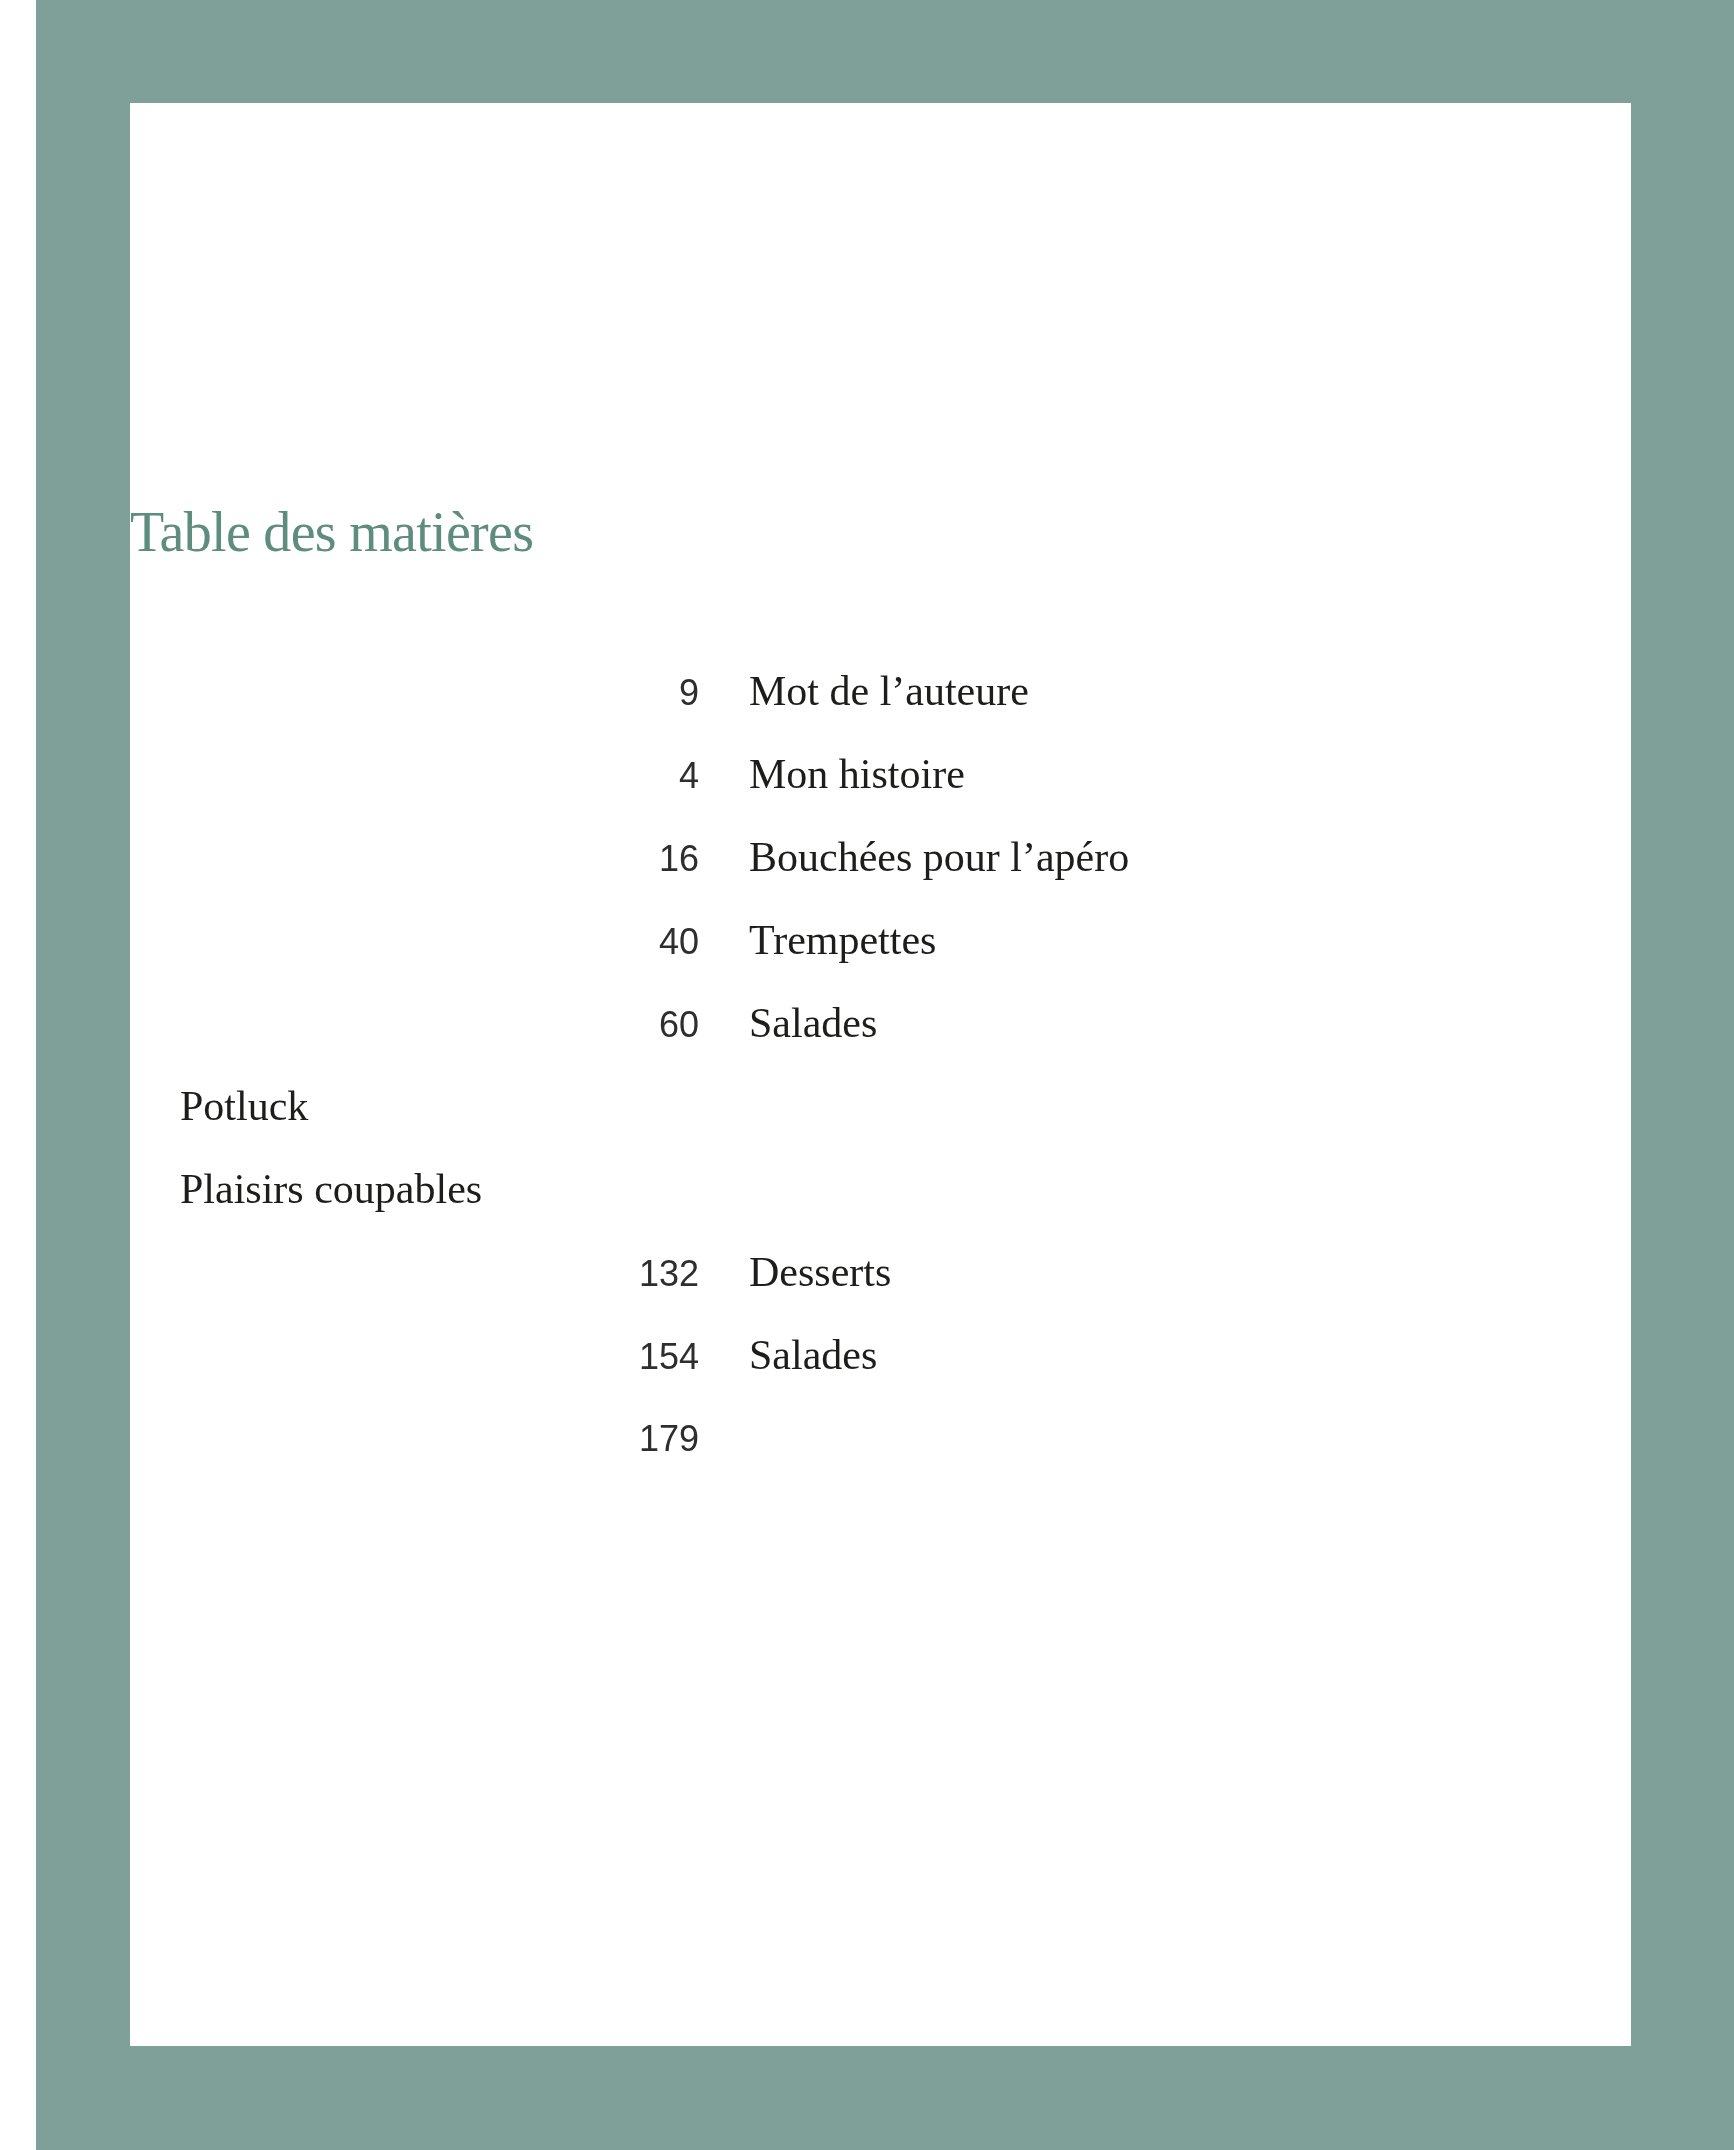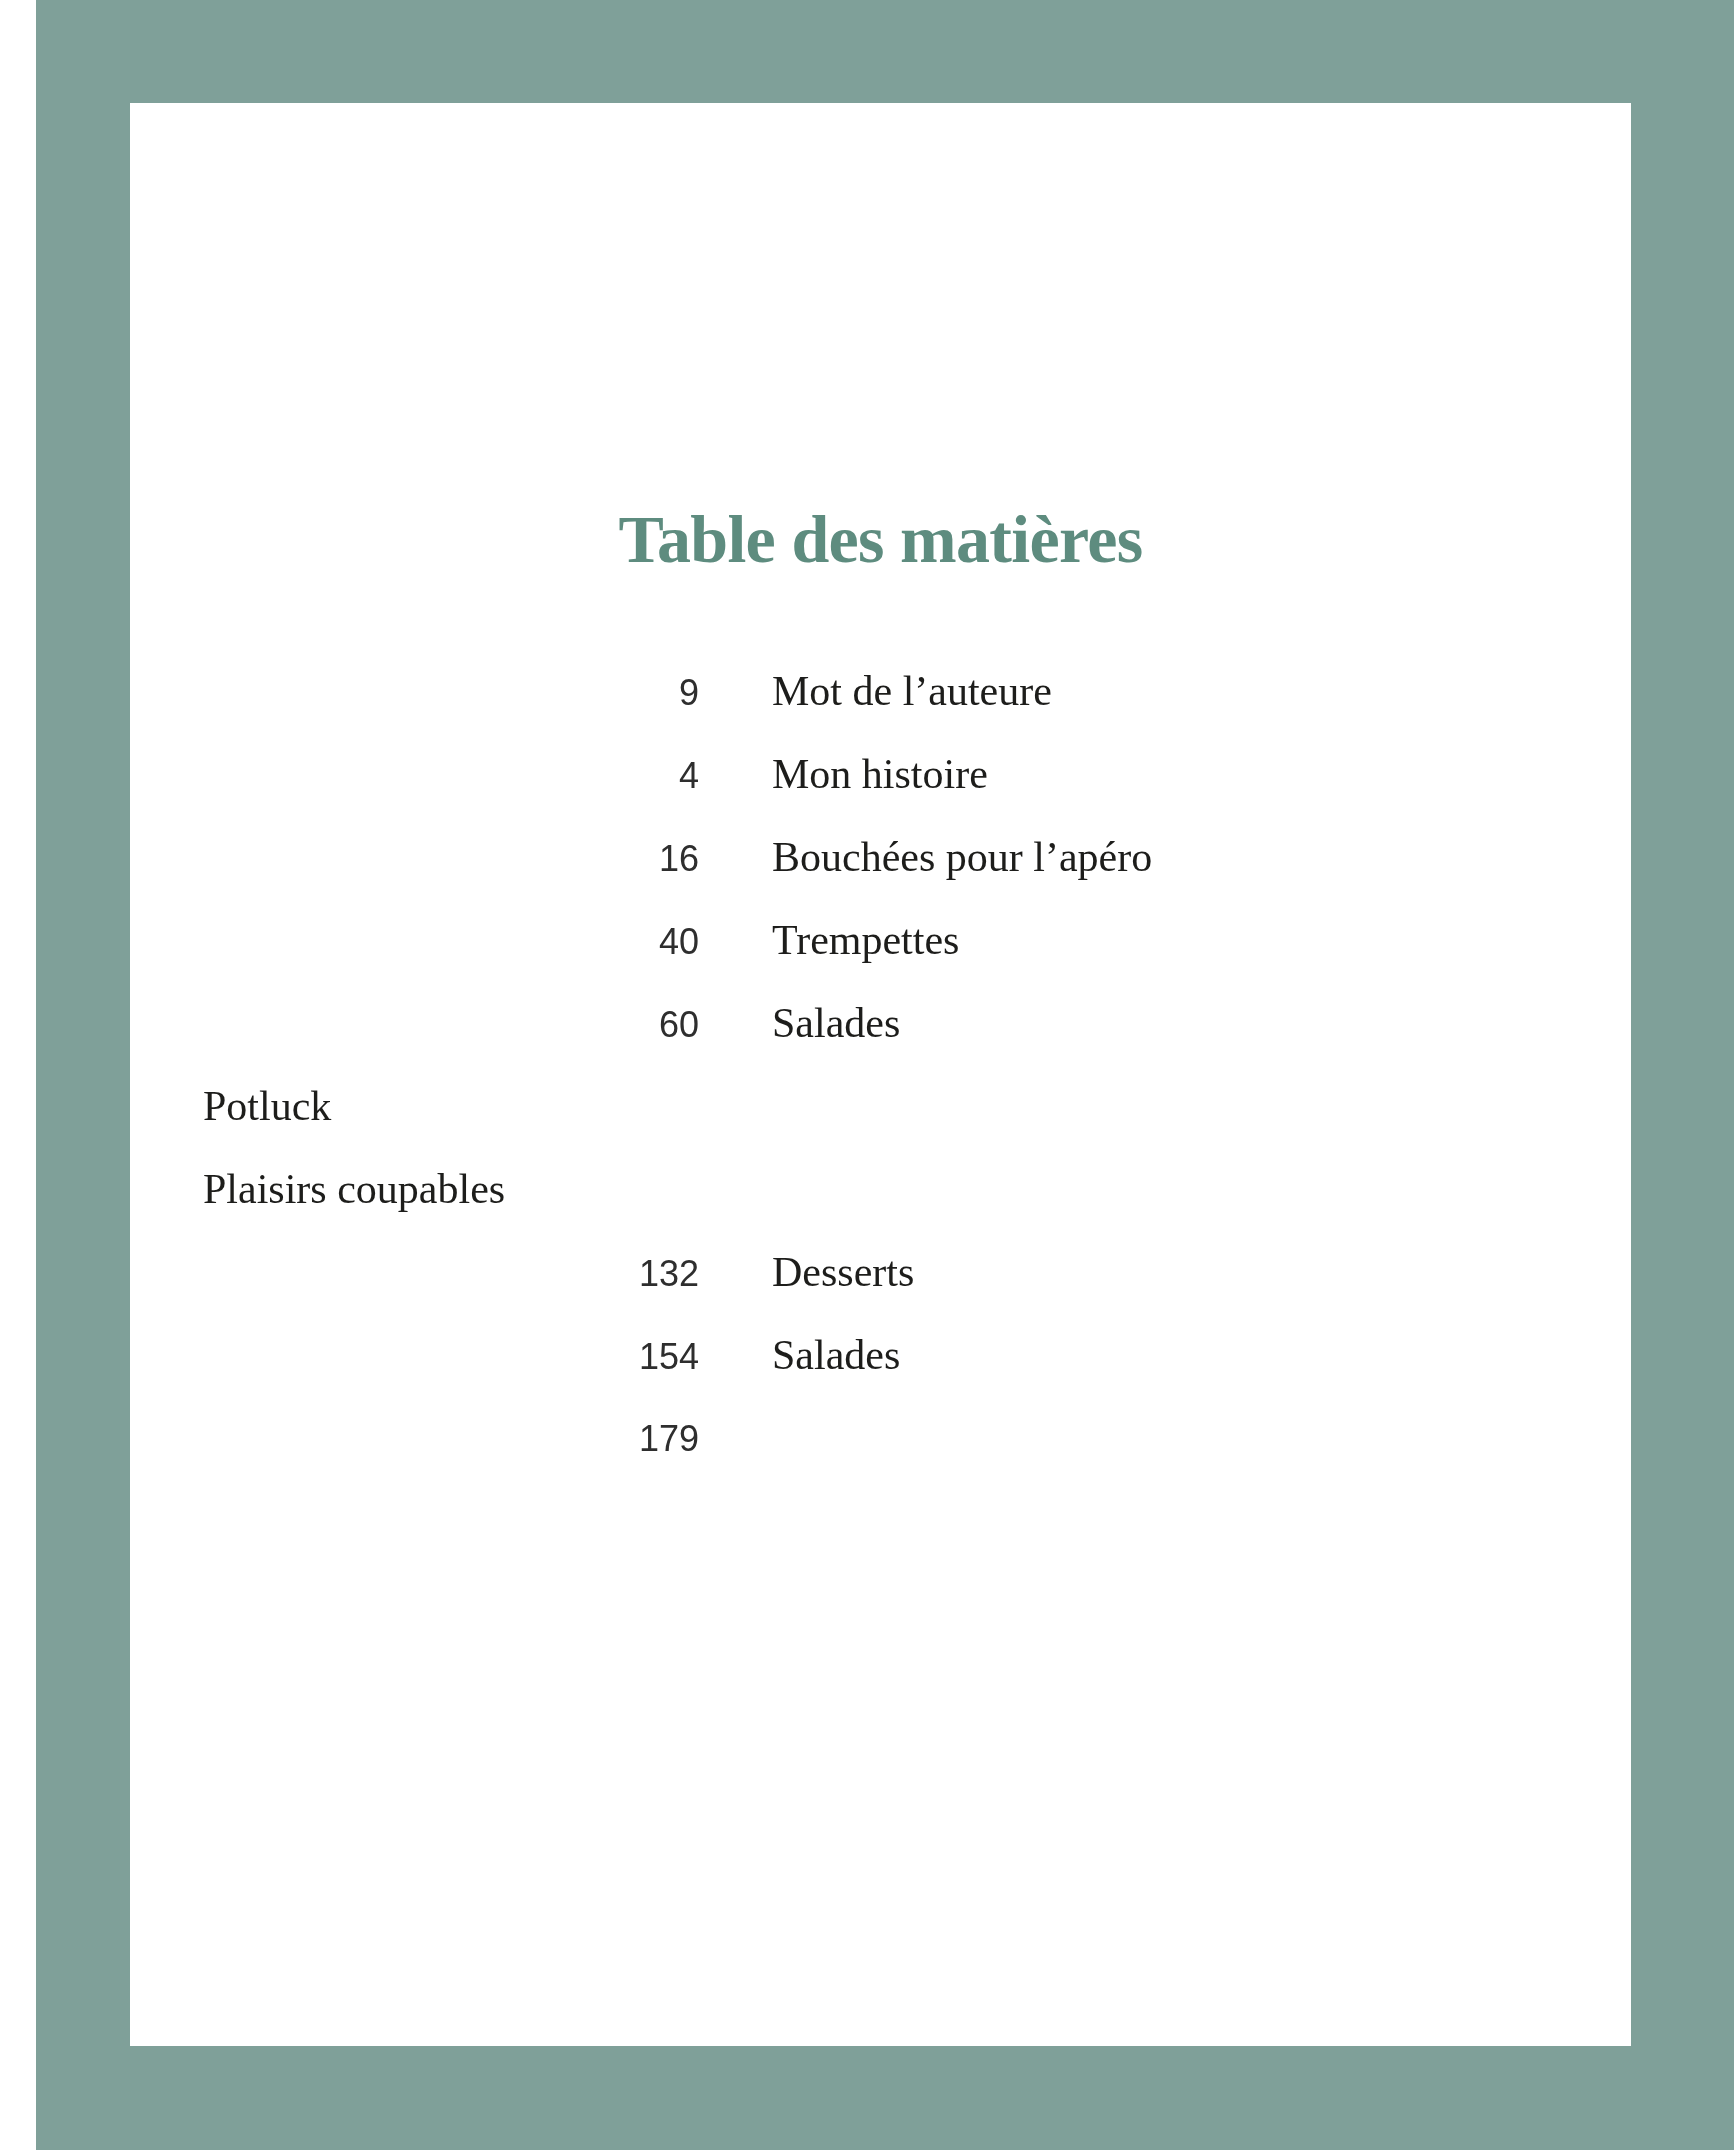--- a/index.html
+++ b/index.html
@@ -31,24 +31,23 @@
     top: 103px;
     width: 1501px;
     height: 1943px;
     background: #ffffff;
   }
   .page-title {
     position: absolute;
     top: 399px;
     left: 0;
     width: 100%;
-    text-align: center;
     font-family: "Liberation Serif", serif;
-    font-weight: 700;
-    font-size: 68px;
+    font-weight: 400;
+    font-size: 56px;
     line-height: 1.1;
     letter-spacing: -0.7px;
     color: #5E8C7F;
   }
   .toc {
     position: absolute;
     top: 547px;
     left: 0;
     width: 100%;
   }
@@ -60,21 +59,21 @@
     white-space: nowrap;
   }
   .toc-num {
     flex: 0 0 569px;
     text-align: right;
     font-family: "Liberation Sans", sans-serif;
     font-size: 36px;
     color: #2E2E2E;
   }
   .toc-label {
-    margin-left: 73px;
+    margin-left: 50px;
     font-family: "Liberation Serif", serif;
     font-size: 42px;
     color: #1D1D1B;
   }
   .toc-label.italic {
   }
 </style>
 </head>
 <body>
 

